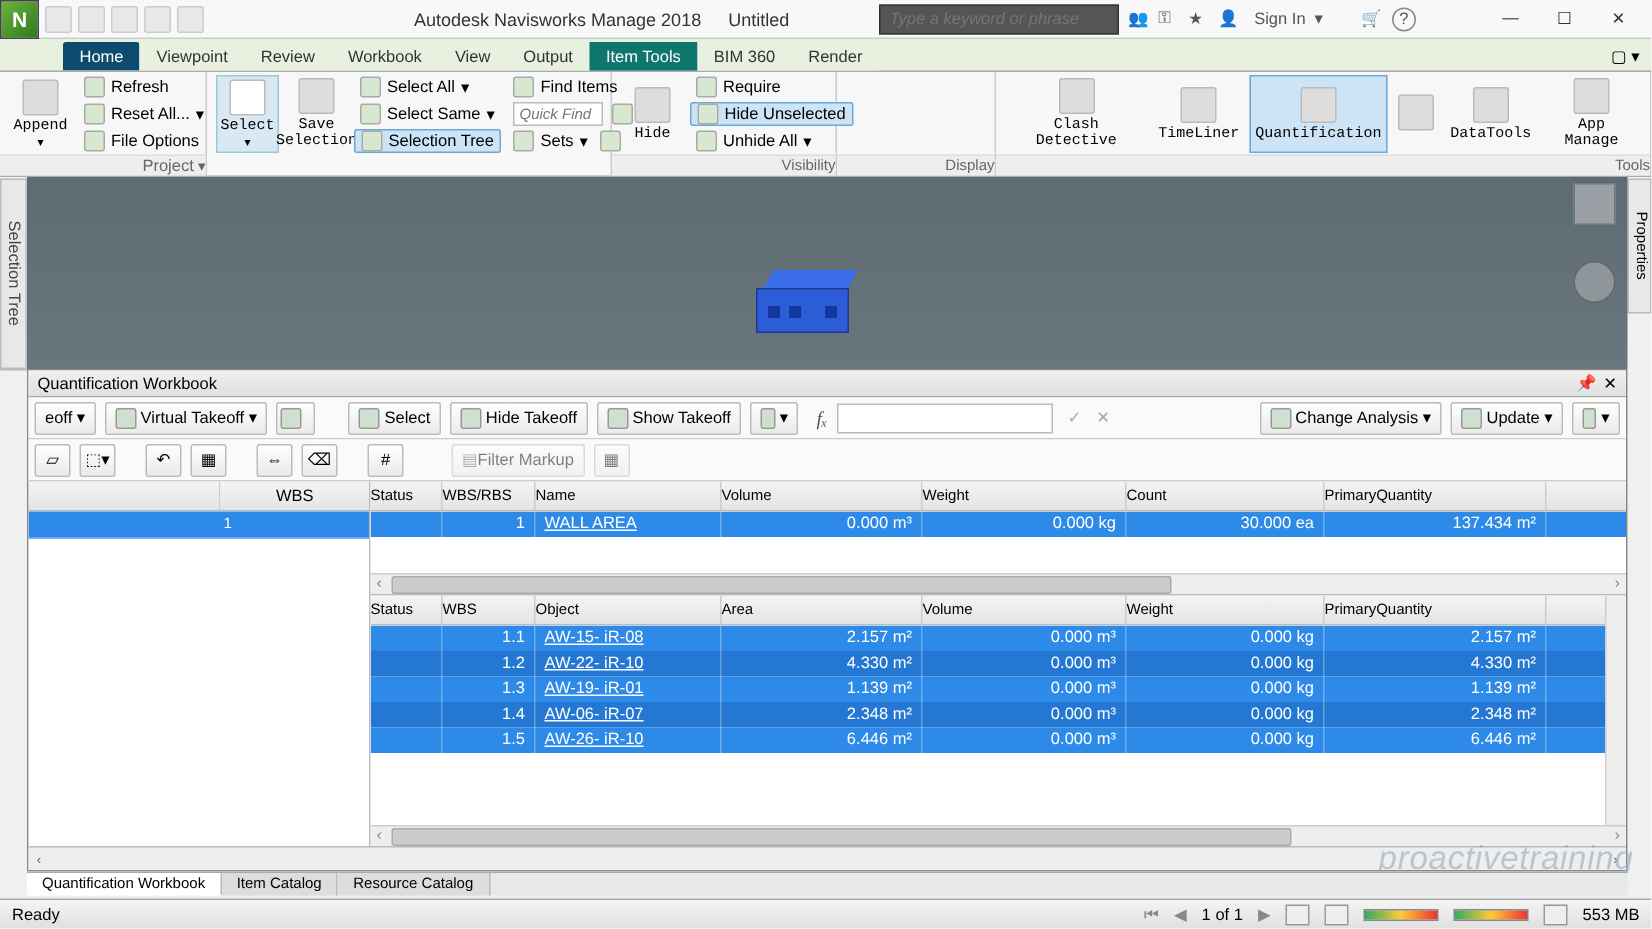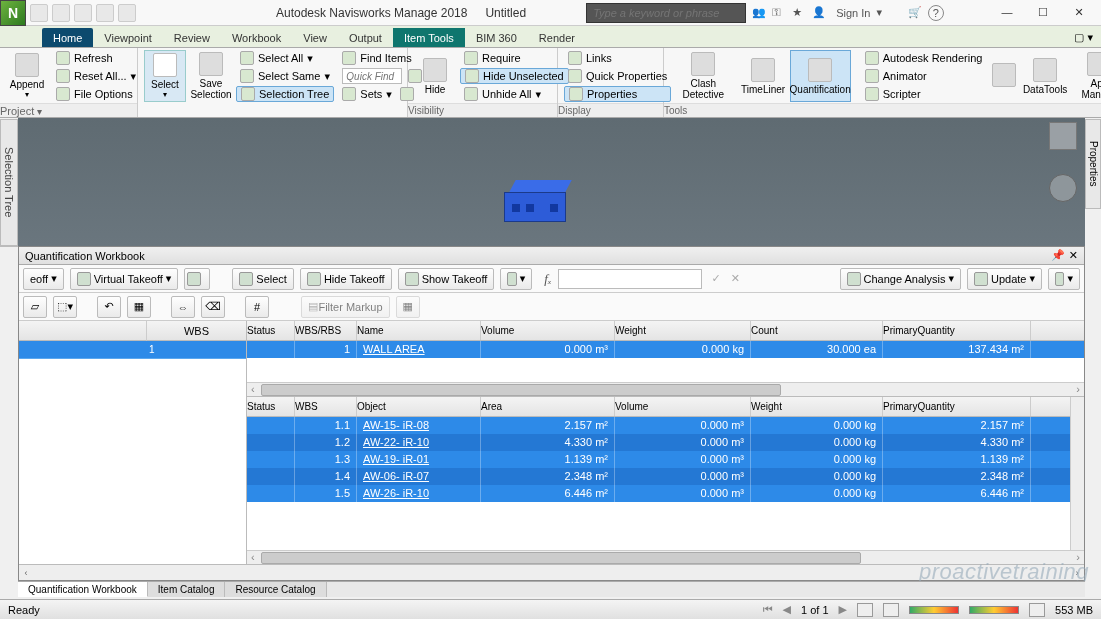--- a/index.html
+++ b/index.html
@@ -23,25 +23,25 @@
 .ribbon-tabs { height: 22px; background: #e8f0e0; display: flex; align-items: flex-end; padding-left: 42px; border-bottom: 1px solid #aaa; }
 .rtab { padding: 3px 10px; color: #333; background: #e8f0e0; border: 1px solid transparent; border-bottom: none; margin-right: 0; font-size: 11px; }
 .rtab.first { background: #0c4a6e; color: #fff; border-radius: 2px 2px 0 0; }
 .rtab.active { background: #0f766e; color: #fff; }
 .rtab-spacer { flex: 1; }
 .rtab-end { padding: 3px 8px; }
 
 
 .ribbon { height: 70px; min-height: 70px; background: #f7f7f7; border-bottom: 1px solid #aaa; display: flex; }
 .rgroup { border-right: 1px solid #ccc; padding: 2px 6px 0; display: flex; flex-direction: column; position: relative; }
-.rgroup-label { position: absolute; bottom: 0; left: 0; right: 0; font-size: 10px; text-align: left; color: #666; background: #eee; height: 14px; line-height: 14px; border-top: 1px solid #ddd; }
+.rgroup-label { position: absolute; bottom: 0; left: 0; right: 0; font-size: 10px; text-align: right; color: #666; background: #eee; height: 14px; line-height: 14px; border-top: 1px solid #ddd; }
 .rg-content { display: flex; gap: 4px; align-items: flex-start; height: 52px; }
 .big-btn { display: flex; flex-direction: column; align-items: center; justify-content: center; padding: 2px 4px; min-width: 42px; height: 52px; }
 .big-btn .ico { width: 24px; height: 24px; background: #ddd; border: 1px solid #bbb; border-radius: 2px; margin-bottom: 2px; }
-.big-btn .lbl { font-size: 10px; text-align: center; line-height: 11px; }
+.big-btn .lbl { font-size: 10px; text-align: center; line-height: 11px; font-family: Liberation Mono, monospace; }
 .small-row { display: flex; flex-direction: column; gap: 2px; }
 .small-btn { display: flex; align-items: center; gap: 4px; padding: 1px 4px; height: 16px; white-space: nowrap; }
 .small-btn .si { width: 14px; height: 14px; background: #d8e8d0; border: 1px solid #aaa; border-radius: 2px; flex-shrink: 0; }
 .small-btn.highlight { background: #cce4f6; border: 1px solid #6aa8d8; border-radius: 2px; }
 .find-input { width: 60px; height: 16px; border: 1px solid #bbb; padding: 0 3px; color: #888; font-style: italic; font-size: 10px; }
 
 
 .rail-left { position: absolute; left: 0; top: 119px; width: 18px; height: 128px; background: #e8e8e8; border: 1px solid #bbb; writing-mode: vertical-rl; text-align: center; font-size: 10px; color: #444; display: flex; flex-direction: column; }
 .rail-left .railtab { padding: 4px 2px; border-bottom: 1px solid #bbb; }
 .rail-right { position: absolute; right: 0; top: 119px; width: 16px; height: 90px; background: #e8e8e8; border: 1px solid #bbb; writing-mode: vertical-rl; font-size: 10px; text-align: center; padding: 4px 1px; }
@@ -224,66 +224,36 @@
         <div class="small-btn highlight">
             <span class="si"></span>
             <span>Hide Unselected</span>
           </div>
         <div class="small-btn"><span class="si"></span><span>Unhide All</span> ▾</div>
       </div>
     </div>
     <div class="rgroup-label">Visibility</div>
   </div>
   <div class="rgroup" style="width:106px">
-    <div class="rg-content">
-      <div class="small-row">
-        <div class="small-btn">
-            <span class="si"></span>
-            <span>Links</span>
-          </div>
-        <div class="small-btn">
-            <span class="si"></span>
-            <span>Quick Properties</span>
-          </div>
-        <div class="small-btn highlight">
-            <span class="si"></span>
-            <span>Properties</span>
-          </div>
-      </div>
-    </div>
     <div class="rgroup-label">Display</div>
   </div>
   <div class="rgroup" style="flex:1">
     <div class="rg-content">
       <div class="big-btn">
           <div class="ico"></div>
           <div class="lbl">Clash Detective</div>
         </div>
       <div class="big-btn">
           <div class="ico"></div>
           <div class="lbl">TimeLiner</div>
         </div>
       <div class="big-btn" style="background:#cce4f6;border:1px solid #6aa8d8">
           <div class="ico"></div>
           <div class="lbl">Quantification</div>
         </div>
-      <div class="small-row" style="margin-left:6px">
-        <div class="small-btn">
-            <span class="si"></span>
-            <span>Autodesk Rendering</span>
-          </div>
-        <div class="small-btn">
-            <span class="si"></span>
-            <span>Animator</span>
-          </div>
-        <div class="small-btn">
-            <span class="si"></span>
-            <span>Scripter</span>
-          </div>
-      </div>
       <div class="big-btn" style="min-width:24px">
           <div class="ico"></div>
         </div>
       <div class="big-btn">
           <div class="ico"></div>
           <div class="lbl">DataTools</div>
         </div>
       <div class="big-btn">
           <div class="ico"></div>
           <div class="lbl">App Manage</div>

